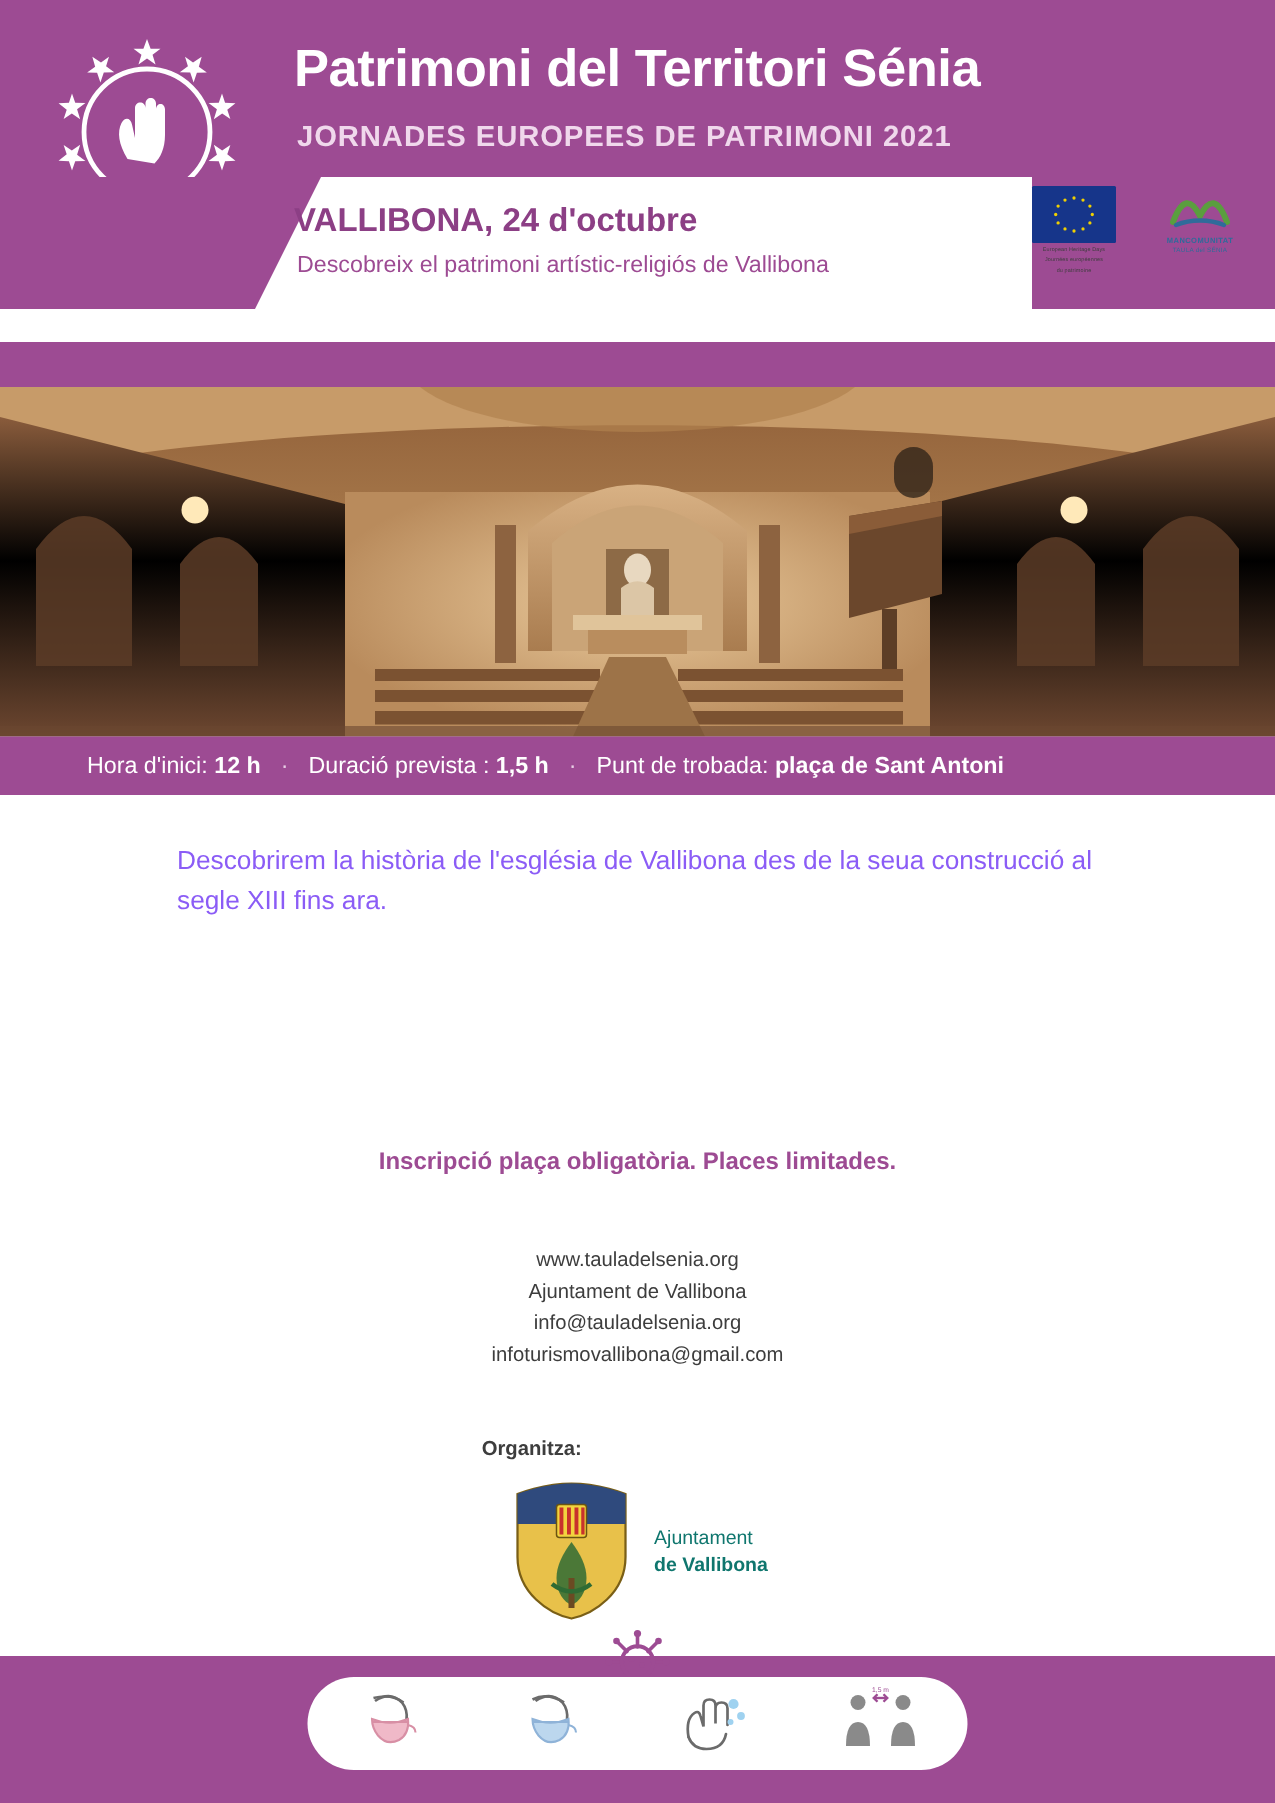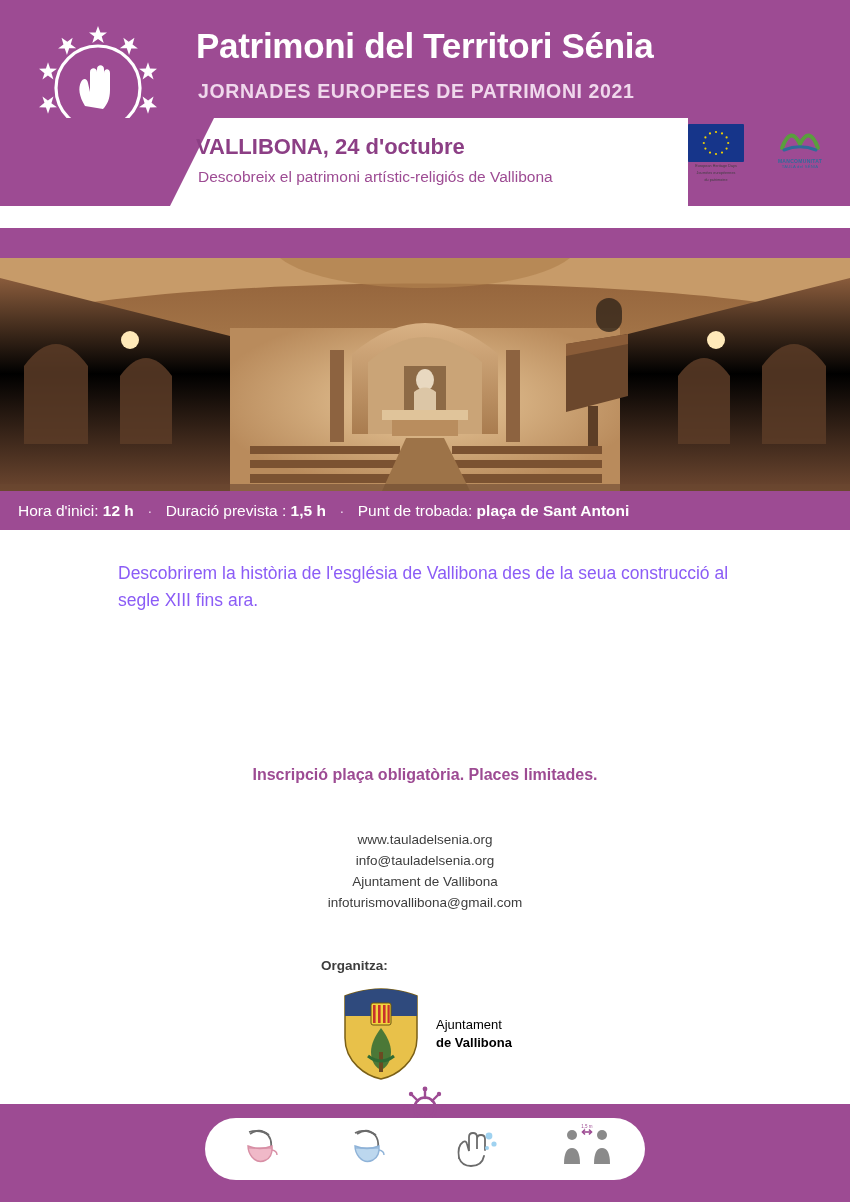--- a/index.html
+++ b/index.html
@@ -108,21 +108,21 @@
 
   
   .infobar{
     position:absolute;left:0;top:491px;
     width:850px;height:39px;
     background:#9d4b93;
     color:#ffffff;
     font-size:15.5px;
     display:flex;align-items:center;
   }
-  .infobar .inner{padding-left:18px;white-space:nowrap;}
+  .infobar .inner{padding-left:18px;white-space:nowrap;margin-left:40px;}
   .infobar b{font-weight:bold;}
   .infobar .dot{padding:0 9px;color:#e8cfe5;}
 
   
   .desc{
     position:absolute;left:118px;top:560px;
     width:625px;
     font-size:17.5px;line-height:1.55;color:#8b5cf6;
   }
 
@@ -143,21 +143,21 @@
     position:absolute;left:0;top:958px;width:709px;
     text-align:center;font-size:13.5px;font-weight:bold;color:#3d3d3d;
   }
 
   
   .ajunt{
     position:absolute;left:0;top:986px;width:850px;
     display:flex;justify-content:center;align-items:center;
   }
   .ajunt .shield{width:86px;height:96px;}
-  .ajunt .txt{margin-left:12px;font-size:13px;color:#000000;line-height:1.35;}
+  .ajunt .txt{margin-left:12px;font-size:13px;color:#0f766e;line-height:1.35;}
   .ajunt .txt b{font-weight:bold;}
 
   
   .covid{
     position:absolute;left:0;top:1104px;
     width:850px;height:98px;
     background:#9d4b93;
   }
   .covid-card{
     position:absolute;left:205px;top:14px;
@@ -361,22 +361,22 @@
     <b>plaça de Sant Antoni</b>
   </div>
 </div>
 
 <div class="desc">Descobrirem la història de l'església de Vallibona des de la seua construcció al segle XIII fins ara.</div>
 
 <div class="reg-note">Inscripció plaça obligatòria. Places limitades.</div>
 
 <div class="contact">
   <div>www.tauladelsenia.org</div>
+  <div>Ajuntament de Vallibona</div>
   <div>info@tauladelsenia.org</div>
-  <div>Ajuntament de Vallibona</div>
   <div>infoturismovallibona@gmail.com</div>
 </div>
 
 <div class="organiza">Organitza:</div>
 
 <div class="ajunt">
   <div class="shield">
     <svg width="86" height="96" viewBox="0 0 86 96">
       <path d="M43,3 C62,3 79,10 79,10 L79,52 C79,76 58,90 43,93 C28,90 7,76 7,52 L7,10 C7,10 24,3 43,3 Z" fill="#e8c14a" stroke="#7a5f16" stroke-width="1.5"></path>
       <path d="M43,3 C62,3 79,10 79,10 L79,30 L7,30 L7,10 C7,10 24,3 43,3 Z" fill="#2f4a7d"></path>

